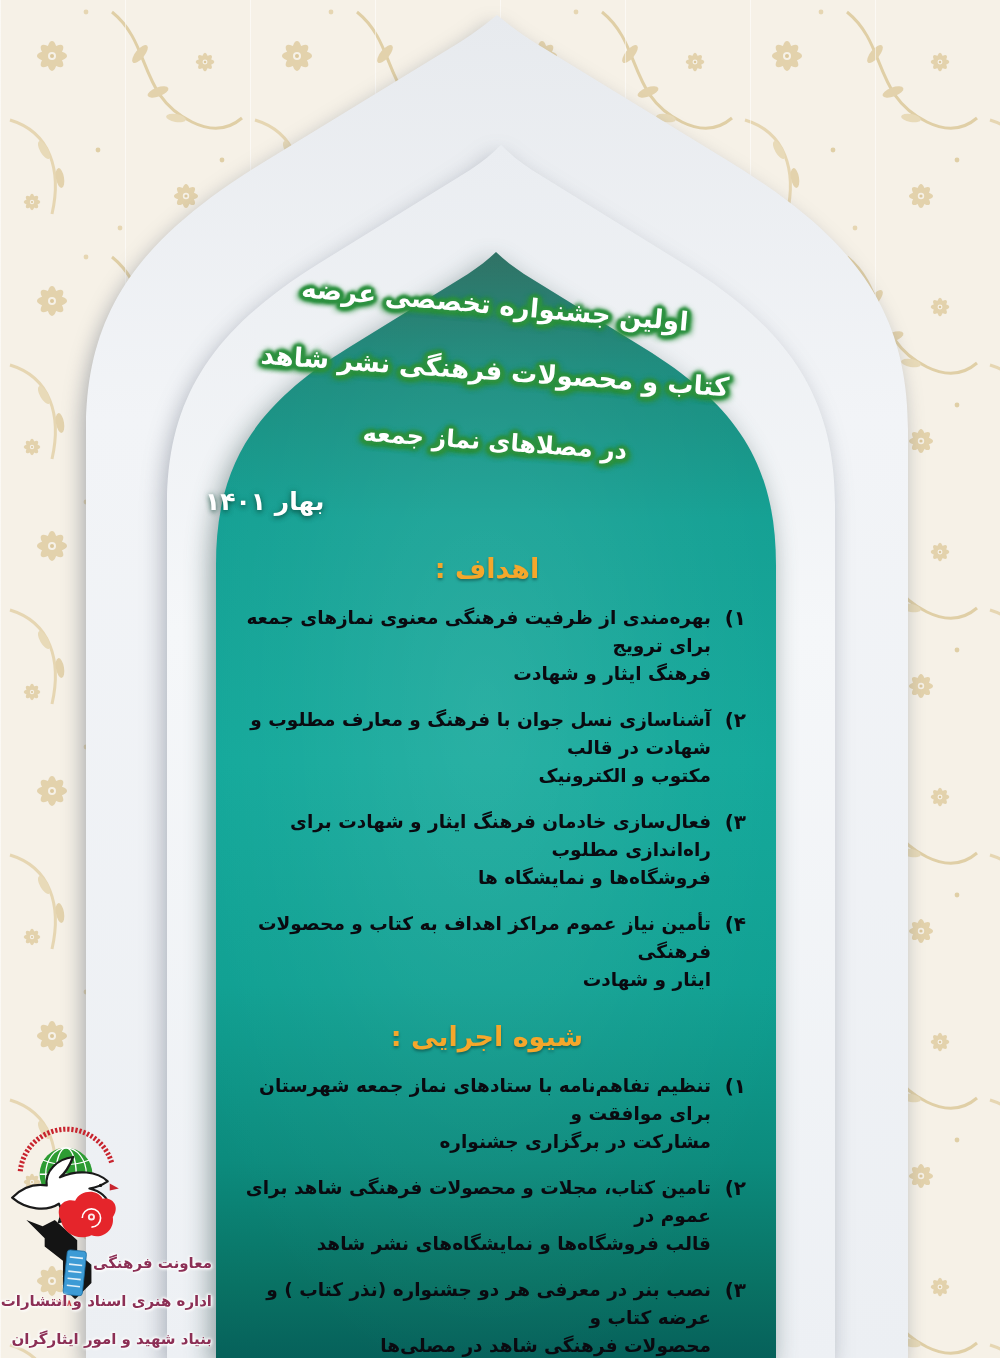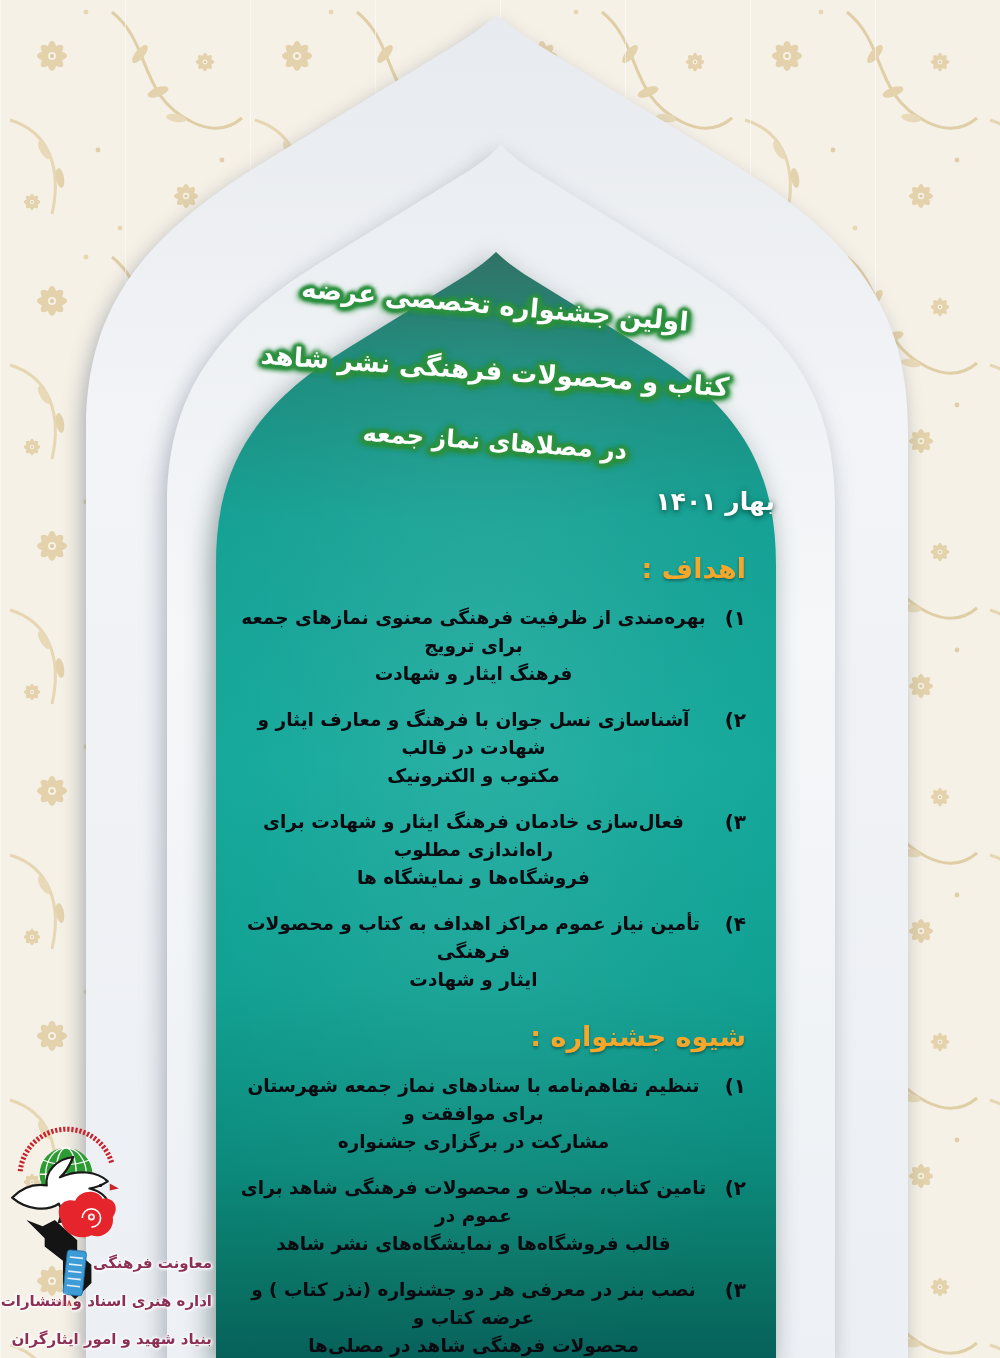--- a/index.html
+++ b/index.html
@@ -22,35 +22,35 @@
   .title-line{position:absolute;left:205px;width:580px;text-align:center;direction:rtl;
     color:#ffffff;font-weight:bold;z-index:30;
     text-shadow:
       0 0 3px #2f9242, 2px 0 3px #2f9242,-2px 0 3px #2f9242,0 2px 3px #2f9242,0 -2px 3px #2f9242,
       3px 2px 3px #2f9242,-3px 2px 3px #2f9242,3px -2px 3px #2f9242,-3px -2px 3px #2f9242,
       4px 0 4px #2f9242,-4px 0 4px #2f9242,0 4px 4px #2f9242,0 -4px 4px #2f9242,
       5px 3px 6px #2f9242,-5px 3px 6px #2f9242,0 0 9px #2f9242;}
   .t1{top:290px;font-size:26px;transform:rotate(5deg);}
   .t2{top:356px;font-size:26px;transform:rotate(4deg);}
   .t3{top:428px;font-size:24px;transform:rotate(4deg);}
-  .year-line{position:absolute;left:205px;width:570px;top:487px;text-align:right;direction:rtl;
+  .year-line{position:absolute;left:205px;width:570px;top:487px;text-align:left;direction:rtl;
     color:#ffffff;font-weight:bold;font-size:25px;z-index:30;
     text-shadow:0 2px 5px rgba(0,45,35,.55),0 0 6px rgba(20,110,85,.45);}
 
   
   .content{position:absolute;left:228px;top:552px;width:518px;z-index:30;direction:rtl;}
   .heading{color:#f5a72b;font-size:27px;font-weight:bold;line-height:34px;
-           text-shadow:0 2px 3px rgba(0,0,0,.35);margin:0 0 18px 0;text-align:right;}
+           text-shadow:0 2px 3px rgba(0,0,0,.35);margin:0 0 18px 0;text-align:center;}
   .heading.h2{margin-top:26px;}
   ol.list{list-style:none;margin:0;padding:0;display:flex;flex-direction:column;gap:18px;}
   li.item{display:flex;align-items:flex-start;gap:9px;color:#0a0a10;font-weight:bold;
           font-size:18.5px;line-height:28px;}
   .num{flex:0 0 auto;font-size:20px;min-width:26px;}
   .txt{flex:1;}
-  .txt.two-line{white-space:pre-line;text-align:center;margin-left:8px;}
+  .txt.two-line{white-space:pre-line;text-align:right;margin-left:8px;}
 
   
   .emblem{position:absolute;left:4px;top:1126px;width:122px;height:184px;z-index:31;}
   .org{position:absolute;left:0;top:1244px;width:224px;z-index:31;direction:rtl;
        text-align:right;padding-right:12px;box-sizing:border-box;
        color:#8c2f55;font-weight:bold;font-size:15px;line-height:38px;
        text-shadow:0 0 4px #fff,0 0 2px #fff,1px 1px 3px #fff,-1px -1px 3px #fff;}
 </style>
 </head>
 <body>
@@ -144,35 +144,35 @@
   <div class="content">
     <h2 class="heading">اهداف :</h2>
     <ol class="list">
         <li class="item">
           <span class="num">۱)</span>
           <span class="txt two-line">بهره‌مندی از ظرفیت فرهنگی معنوی نمازهای جمعه برای ترویج
 فرهنگ ایثار و شهادت</span>
         </li>
         <li class="item">
           <span class="num">۲)</span>
-          <span class="txt two-line">آشناسازی نسل جوان با فرهنگ و معارف ایثار و شهادت در قالب
+          <span class="txt two-line">آشناسازی نسل جوان با فرهنگ و معارف مطلوب و شهادت در قالب
 مکتوب و الکترونیک</span>
         </li>
         <li class="item">
           <span class="num">۳)</span>
           <span class="txt two-line">فعال‌سازی خادمان فرهنگ ایثار و شهادت برای راه‌اندازی مطلوب
 فروشگاه‌ها و نمایشگاه ها</span>
         </li>
         <li class="item">
           <span class="num">۴)</span>
           <span class="txt two-line">تأمین نیاز عموم مراکز اهداف به کتاب و محصولات فرهنگی
 ایثار و شهادت</span>
         </li>
       </ol>
-    <h2 class="heading h2">شیوه جشنواره :</h2>
+    <h2 class="heading h2">شیوه اجرایی :</h2>
     <ol class="list">
         <li class="item">
           <span class="num">۱)</span>
           <span class="txt two-line">تنظیم تفاهم‌نامه با ستادهای نماز جمعه شهرستان برای موافقت و
 مشارکت در برگزاری جشنواره</span>
         </li>
         <li class="item">
           <span class="num">۲)</span>
           <span class="txt two-line">تامین کتاب، مجلات و محصولات فرهنگی شاهد برای عموم در
 قالب فروشگاه‌ها و نمایشگاه‌های نشر شاهد</span>

